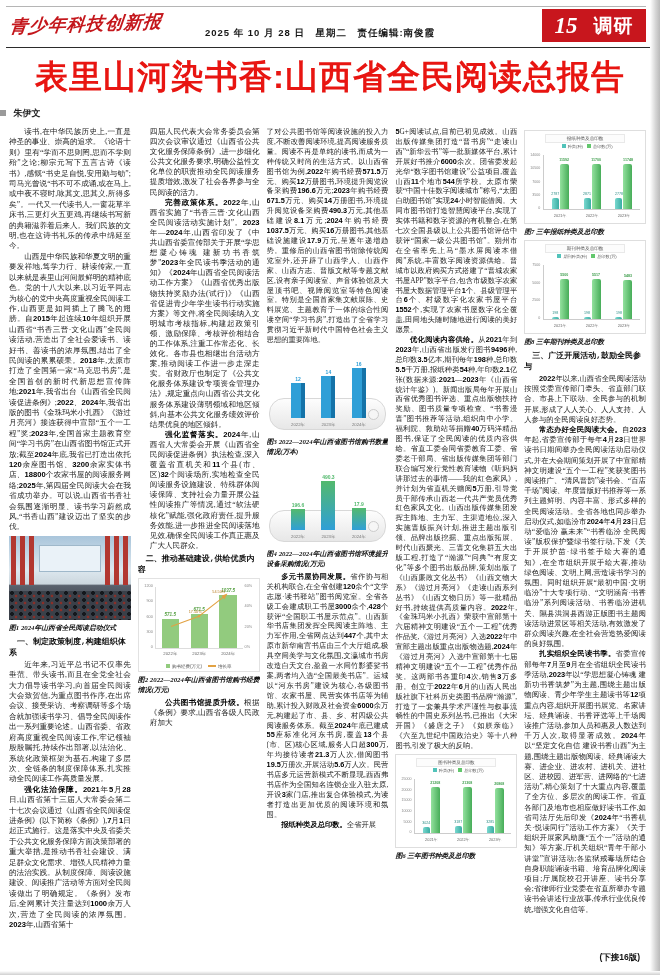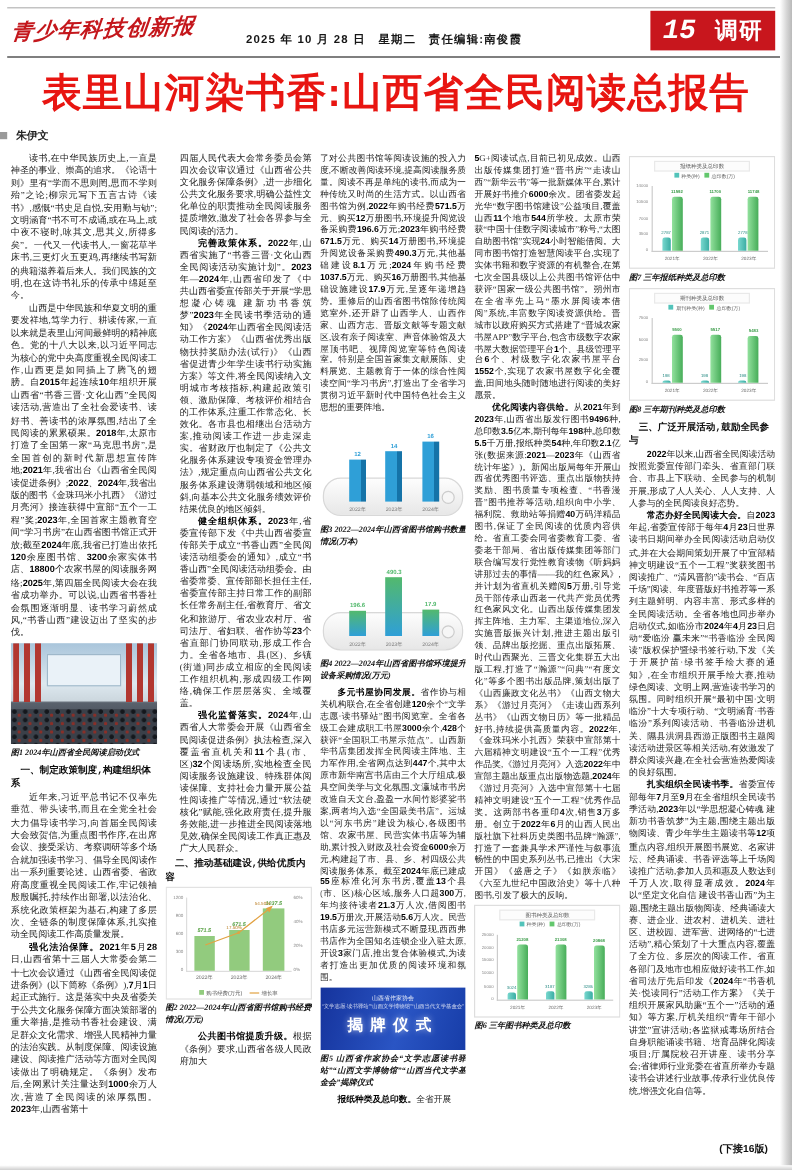--- a/index.html
+++ b/index.html
@@ -8,21 +8,21 @@
   .topline{position:absolute;top:6px;left:6px;right:14px;border-top:1px solid #b5b5b5;}
   .header{position:relative;height:46px;}
   .masthead{position:absolute;left:10px;top:12px;font-family:"DejaVu Serif",serif;
             font-style:italic;font-weight:700;font-size:18px;color:#c4171c;
             transform:skewX(-8deg) rotate(-2deg);letter-spacing:1px;white-space:nowrap;}
   .dateline{position:absolute;left:120px;right:140px;top:27px;text-align:center;
             font-family:"Liberation Sans","DejaVu Sans",sans-serif;font-weight:700;
             font-size:9.5px;color:#161616;letter-spacing:1px;white-space:nowrap;}
   .badge{position:absolute;right:14px;top:9px;height:33px;min-width:90px;background:#c8161d;
          color:#fff;display:flex;align-items:center;justify-content:center;padding:0 7px;}
-  .badge .bnum{font-family:Liberation Mono, monospace;font-style:italic;font-weight:700;font-size:23px;margin-right:16px;}
+  .badge .bnum{font-family:Liberation Serif, serif;font-style:italic;font-weight:700;font-size:23px;margin-right:16px;}
   .badge .blab{font-family:"Liberation Sans",sans-serif;font-weight:900;font-size:19px;letter-spacing:1px;}
   .rule{margin:1px 6px 0 6px;border-top:1.5px solid #2b2b2b;}
   .headline{margin:7px 10px 0;text-align:center;font-family:"Liberation Sans","DejaVu Sans",sans-serif;
             font-weight:900;font-size:33px;color:#e81511;letter-spacing:1px;white-space:nowrap;}
   .byline{text-align:left;margin:7px 0 7px;font-family:"Liberation Sans",sans-serif;
           font-weight:700;font-size:9px;color:#222;}
   .bysq{display:inline-block;width:6px;height:6px;background:#9a9a9a;margin-right:5px;}
   .cols{display:flex;gap:7px;padding:0 14px 0 9px;height:843px;overflow:hidden;}
   .col{flex:1;min-width:0;overflow:hidden;}
   .para{margin:0;text-align:justify;text-indent:2em;color:#1c1c1c;
@@ -131,39 +131,38 @@
     </div>
   </div>
   <div class="rule"></div>
   <h1 class="headline">表里山河染书香:山西省全民阅读总报告</h1>
   <div class="byline">
     <span class="bysq"></span>
     <span>朱伊文</span>
   </div>
   <div class="cols" id="cols">
       <div class="col c1">
-        <p class="para">读书,在中华民族历史上,一直是神圣的事业、崇高的追求。《论语十则》里有“学而不思则罔,思而不学则殆”之论;柳宗元写下五言古诗《读书》,感慨“书史足自悦,安用勤与劬”;文明涵育“书不可不成诵,或在马上,或中夜不寝时,咏其文,思其义,所得多矣”。一代又一代读书人,一窗花草半床书,三更灯火五更鸡,再继续书写新的典籍滋养着后来人。我们民族的文明,也在这诗书礼乐的传承中绵延至今。</p>
+        <p class="para">读书,在中华民族历史上,一直是神圣的事业、崇高的追求。《论语十则》里有“学而不思则罔,思而不学则殆”之论;柳宗元写下五言古诗《读书》,感慨“书史足自悦,安用勤与劬”;司马光曾说“书不可不成诵,或在马上,或中夜不寝时,咏其文,思其义,所得多矣”。一代又一代读书人,一窗花草半床书,三更灯火五更鸡,再继续书写新的典籍滋养着后来人。我们民族的文明,也在这诗书礼乐的传承中绵延至今。</p>
         <p class="para">山西是中华民族和华夏文明的重要发祥地,笃学力行、耕读传家,一直以来就是表里山河间最鲜明的精神底色。党的十八大以来,以习近平同志为核心的党中央高度重视全民阅读工作,山西更是如同插上了腾飞的翅膀。自<b>2015</b>年起连续<b>10</b>年组织开展山西省“书香三晋·文化山西”全民阅读活动,营造出了全社会爱读书、读好书、善读书的浓厚氛围,结出了全民阅读的累累硕果。<b>2018</b>年,太原市打造了全国第一家“马克思书房”,是全国首创的新时代新思想宣传阵地;<b>2021</b>年,我省出台《山西省全民阅读促进条例》;<b>2022</b>、<b>2024</b>年,我省出版的图书《金珠玛米小扎西》《游过月亮河》接连获得中宣部“五个一工程”奖;<b>2023</b>年,全国首家主题教育空间“学习书房”在山西省图书馆正式开放;截至<b>2024</b>年底,我省已打造出依托<b>120</b>余座图书馆、<b>3200</b>余家实体书店、<b>18800</b>个农家书屋的阅读服务网络;<b>2025</b>年,第四届全民阅读大会在我省成功举办。可以说,山西省书香社会氛围逐渐明显、读书学习蔚然成风,“书香山西”建设迈出了坚实的步伐。</p>
         <div class="figure">
           <div class="ph-event">
             <div class="ph-banners l"></div>
             <div class="ph-banners r"></div>
             <div class="ph-screen"></div>
             <div class="ph-crowd"></div>
           </div>
           <div class="fig-cap">图1 2024年山西省全民阅读启动仪式</div>
         </div>
         <p class="sec-head">一、制定政策制度,构建组织体系</p>
         <p class="para">近年来,习近平总书记不仅率先垂范、带头读书,而且在全党全社会大力倡导读书学习,向首届全民阅读大会致贺信,为重点图书作序,在出席会议、接受采访、考察调研等多个场合就加强读书学习、倡导全民阅读作出一系列重要论述。山西省委、省政府高度重视全民阅读工作,牢记领袖殷殷嘱托,持续作出部署,以法治化、系统化政策框架为基石,构建了多层次、全链条的制度保障体系,扎实推动全民阅读工作高质量发展。</p>
         <p class="para"><span class="lead">强化法治保障。</span><b>2021</b>年<b>5</b>月<b>28</b>日,山西省第十三届人大常委会第二十七次会议通过《山西省全民阅读促进条例》(以下简称《条例》),<b>7</b>月<b>1</b>日起正式施行。这是落实中央及省委关于公共文化服务保障方面决策部署的重大举措,是推动书香社会建设、满足群众文化需求、增强人民精神力量的法治实践。从制度保障、阅读设施建设、阅读推广活动等方面对全民阅读做出了明确规定。《条例》发布后,全网累计关注量达到<b>1000</b>余万人次,营造了全民阅读的浓厚氛围。<b>2023</b>年,山西省第十</p>
       </div>
       <div class="col c2">
         <p class="para cont">四届人民代表大会常务委员会第四次会议审议通过《山西省公共文化服务保障条例》,进一步细化公共文化服务要求,明确公益性文化单位的职责推动全民阅读服务提质增效,激发了社会各界参与全民阅读的活力。</p>
         <p class="para"><span class="lead">完善政策体系。</span><b>2022</b>年,山西省实施了“书香三晋·文化山西全民阅读活动实施计划”。<b>2023</b>年—<b>2024</b>年,山西省印发了《中共山西省委宣传部关于开展“学思想凝心铸魂 建新功书香筑梦”<b>2023</b>年全民读书季活动的通知》《<b>2024</b>年山西省全民阅读活动工作方案》《山西省优秀出版物扶持奖励办法(试行)》《山西省促进青少年学生读书行动实施方案》等文件,将全民阅读纳入文明城市考核指标,构建起政策引领、激励保障、考核评价相结合的工作体系,注重工作常态化、长效化。各市县也相继出台活动方案,推动阅读工作进一步走深走实。省财政厅也制定了《公共文化服务体系建设专项资金管理办法》,规定重点向山西省公共文化服务体系建设薄弱领域和地区倾斜,向基本公共文化服务绩效评价结果优良的地区倾斜。</p>
-        <p class="para"><span class="lead">健全组织体系。</span><b>2023</b>年,省委宣传部下发《中共山西省委宣传部关于成立“书香山西”全民阅读活动组委会的通知》,成立“书香山西”全民阅读活动组委会。由省委常委、宣传部部长担任主任,省委宣传部主持日常工作的副部长任常务副主任,省教育厅、省文化和旅游厅、省农业农村厅、省司法厅、省妇联、省作协等<b>23</b>个省直部门协同联动,形成工作合力。全省各地市、县(区)、乡镇(街道)同步成立相应的全民阅读工作组织机构,形成四级工作网络,确保工作层层落实、全域覆盖。</p>
         <p class="para"><span class="lead">强化监督落实。</span><b>2024</b>年,山西省人大常委会开展《山西省全民阅读促进条例》执法检查,深入覆盖省直机关和<b>11</b>个县(市、区)<b>32</b>个阅读场所,实地检查全民阅读服务设施建设、特殊群体阅读保障、支持社会力量开展公益性阅读推广等情况,通过“软法硬核化”赋能,强化政府责任,提升服务效能,进一步推进全民阅读落地见效,确保全民阅读工作真正惠及广大人民群众。</p>
         <p class="sec-head">二、推动基础建设,供给优质内容</p>
         <div class="figure">
           <div class="gc">
             <div class="gc-y">
               <span style="bottom:0%">0</span>
               <span style="bottom:23%">300</span>
               <span style="bottom:46%">600</span>
               <span style="bottom:69%">900</span>
               <span style="bottom:92%">1200</span>
@@ -235,28 +234,20 @@
             </span>
             <span class="pc-cat" style="left:calc(45% - 5px)">2023年</span>
             <span class="pc-bar" style="left:70%;height:22.400000000000002px;background:linear-gradient(180deg,#53b96d,#2f9fd7)">
               <u style="color:#53b96d">17.9</u>
             </span>
             <span class="pc-cat" style="left:calc(70% - 5px)">2024年</span>
           </div>
           <div class="fig-cap">图4 2022—2024年山西省图书馆环境提升设备采购情况(万元)</div>
         </div>
         <p class="para"><span class="lead">多元书屋协同发展。</span>省作协与相关机构联合,在全省创建<b>120</b>余个“文学志愿·读书驿站”图书阅览室。全省各级工会建成职工书屋<b>3000</b>余个,<b>428</b>个获评“全国职工书屋示范点”。山西新华书店集团发挥全民阅读主阵地、主力军作用,全省网点达到<b>447</b>个,其中太原市新华南宫书店由三个大厅组成,极具空间美学与文化氛围,文瀛城市书房改造自天文台,盈盈一水间竹影婆娑书案,两者均入选“全国最美书店”。运城以“河东书房”建设为核心,各级图书馆、农家书屋、民营实体书店等为辅助,累计投入财政及社会资金<b>6000</b>余万元,构建起了市、县、乡、村四级公共阅读服务体系。截至<b>2024</b>年底已建成<b>55</b>座标准化河东书房,覆盖<b>13</b>个县(市、区)核心区域,服务人口超<b>300</b>万,年均接待读者<b>21.3</b>万人次,借阅图书<b>19.5</b>万册次,开展活动<b>5.6</b>万人次。民营书店多元运营新模式不断显现,西西弗书店作为全国知名连锁企业入驻太原,开设<b>3</b>家门店,推出复合体验模式,为读者打造出更加优质的阅读环境和氛围。</p>
-        <div class="figure">
-          <div class="ph-banner">
-            <div class="pb-top">山西省作家协会</div>
-            <div class="pb-mid">“文学志愿·读书驿站”“山西文学博物馆”“山西当代文学基金会”</div>
-            <div class="pb-big">揭牌仪式</div>
-          </div>
-          <div class="fig-cap">图5 山西省作家协会“文学志愿读书驿站”“山西文学博物馆”“山西当代文学基金会”揭牌仪式</div>
-        </div>
         <p class="para"><span class="lead">报纸种类及总印数。</span>全省开展</p>
       </div>
       <div class="col c4">
         <p class="para cont"><b>5</b>G+阅读试点,目前已初见成效。山西出版传媒集团打造“晋书房”“走读山西”“新华云书”等一批新媒体平台,累计开展好书推介<b>6000</b>余次。团省委发起光华“数字图书馆建设”公益项目,覆盖山西<b>11</b>个地市<b>544</b>所学校。太原市荣获“中国十佳数字阅读城市”称号,“太图自助图书馆”实现<b>24</b>小时智能借阅。大同市图书馆打造智慧阅读平台,实现了实体书籍和数字资源的有机整合,在第七次全国县级以上公共图书馆评估中获评“国家一级公共图书馆”。朔州市在全省率先上马“墨水屏阅读本借阅”系统,丰富数字阅读资源供给。晋城市以政府购买方式搭建了“晋城农家书屋APP”数字平台,包含市级数字农家书屋大数据管理平台<b>1</b>个、县级管理平台<b>6</b>个、村级数字化农家书屋平台<b>1552</b>个,实现了农家书屋数字化全覆盖,田间地头随时随地进行阅读的美好愿景。</p>
         <p class="para"><span class="lead">优化阅读内容供给。</span>从<b>2021</b>年到<b>2023</b>年,山西省出版发行图书<b>9496</b>种,总印数<b>3.5</b>亿本,期刊每年<b>198</b>种,总印数<b>5.5</b>千万册,报纸种类<b>54</b>种,年印数<b>2.1</b>亿张(数据来源:<b>2021</b>—<b>2023</b>年《山西省统计年鉴》)。新闻出版局每年开展山西省优秀图书评选、重点出版物扶持奖励、图书质量专项检查、“书香漫晋”图书推荐等活动,组织向中小学、福利院、救助站等捐赠<b>40</b>万码洋精品图书,保证了全民阅读的优质内容供给。省直工委会同省委教育工委、省委老干部局、省出版传媒集团等部门联合编写发行党性教育读物《听妈妈讲那过去的事情——我的红色家风》,并计划为省直机关赠阅<b>5</b>万册,引导党员干部传承山西老一代共产党员优秀红色家风文化。山西出版传媒集团发挥主阵地、主力军、主渠道地位,深入实施晋版振兴计划,推进主题出版引领、品牌出版挖掘、重点出版拓展、时代山西聚光、三晋文化集群五大出版工程,打造了“瀚源”“问典”“有度文化”等多个图书出版品牌,策划出版了《山西廉政文化丛书》《山西文物大系》《游过月亮河》《走读山西系列丛书》《山西文物日历》等一批精品好书,持续提供高质量内容。<b>2022</b>年,《金珠玛米小扎西》荣获中宣部第十六届精神文明建设“五个一工程”优秀作品奖,《游过月亮河》入选<b>2022</b>年中宣部主题出版重点出版物选题,<b>2024</b>年《游过月亮河》入选中宣部第十七届精神文明建设“五个一工程”优秀作品奖。这两部书各重印<b>4</b>次,销售<b>3</b>万多册。创立于<b>2022</b>年<b>6</b>月的山西人民出版社旗下社科历史类图书品牌“瀚源”,打造了一套兼具学术严谨性与叙事流畅性的中国史系列丛书,已推出《大宋开国》《盛唐之子》《如朕亲临》《六至九世纪中国政治史》等十八种图书,引发了极大的反响。</p>
         <div class="figure">
           <div class="grp">
             <div class="grp-title">图书种类及总印数</div>
             <div class="grp-leg"><i class="s1"></i>种类(种)<i class="s2"></i>总印数(万)</div>
             <div class="grp-y">

